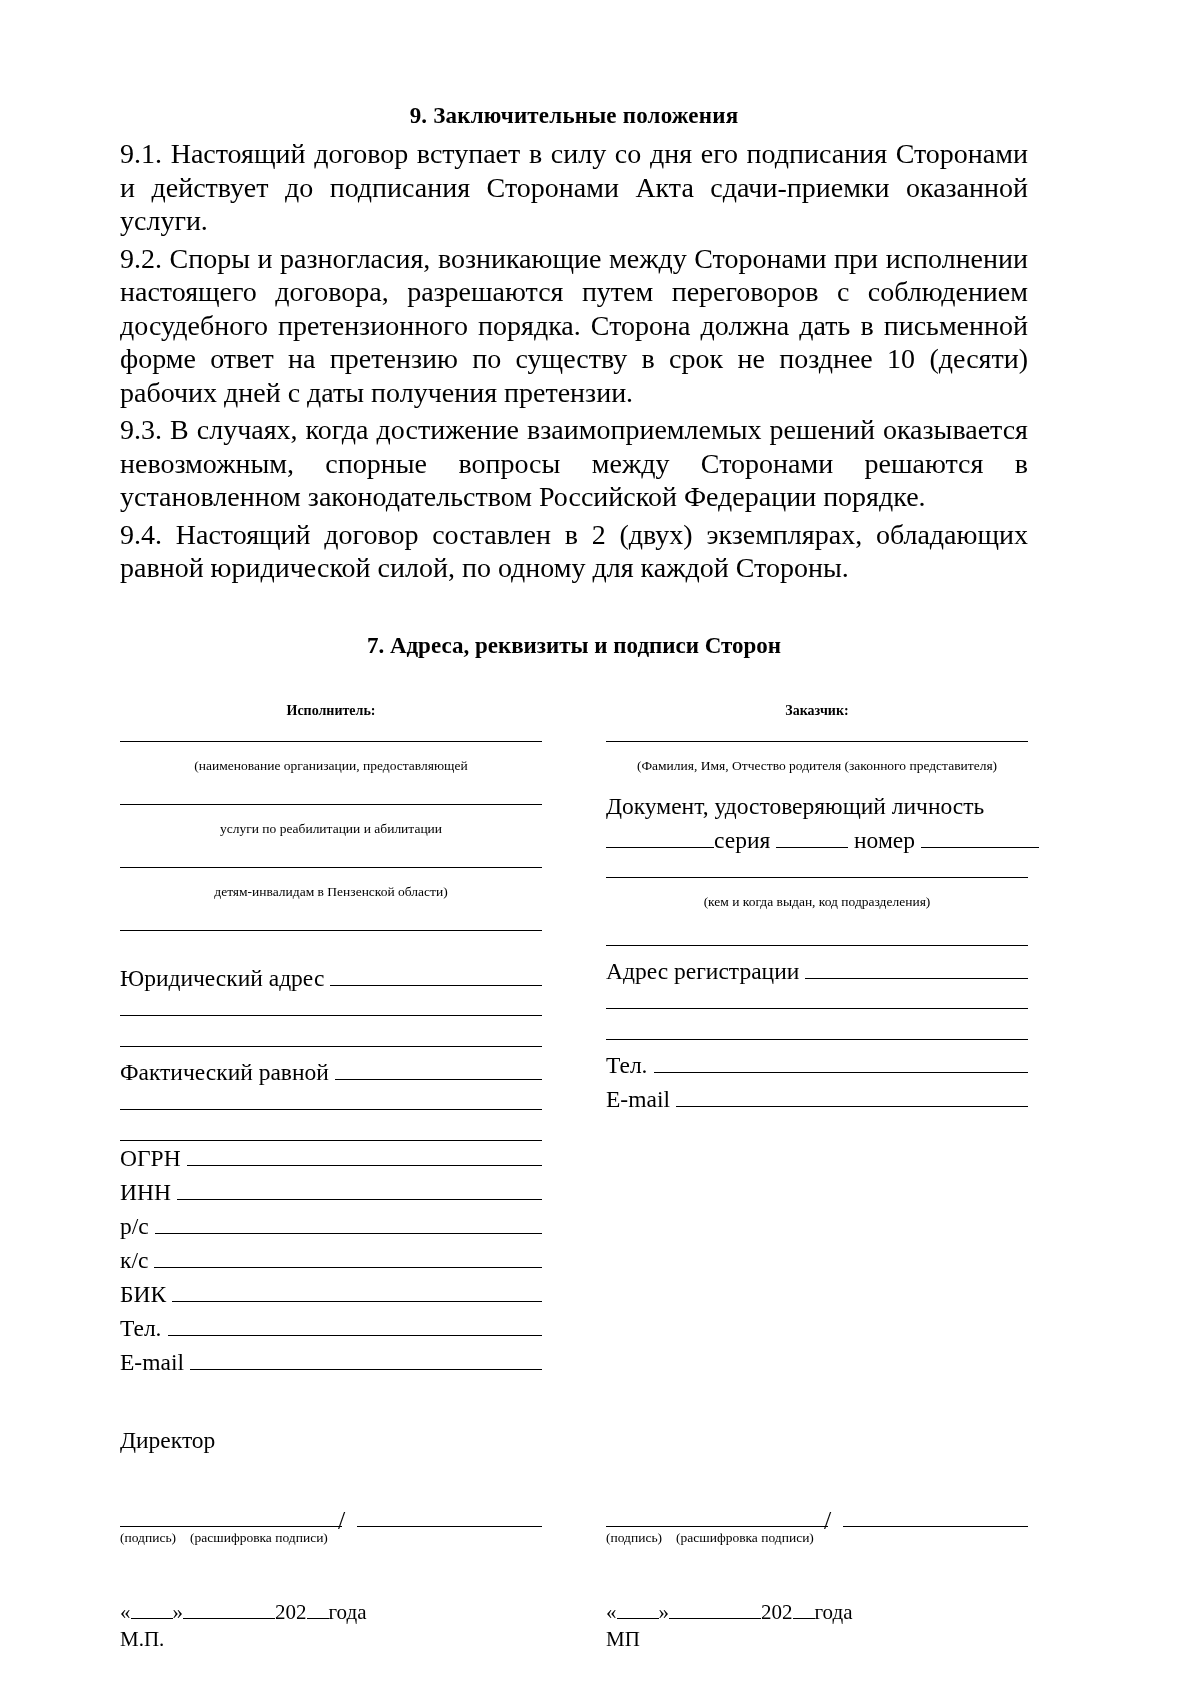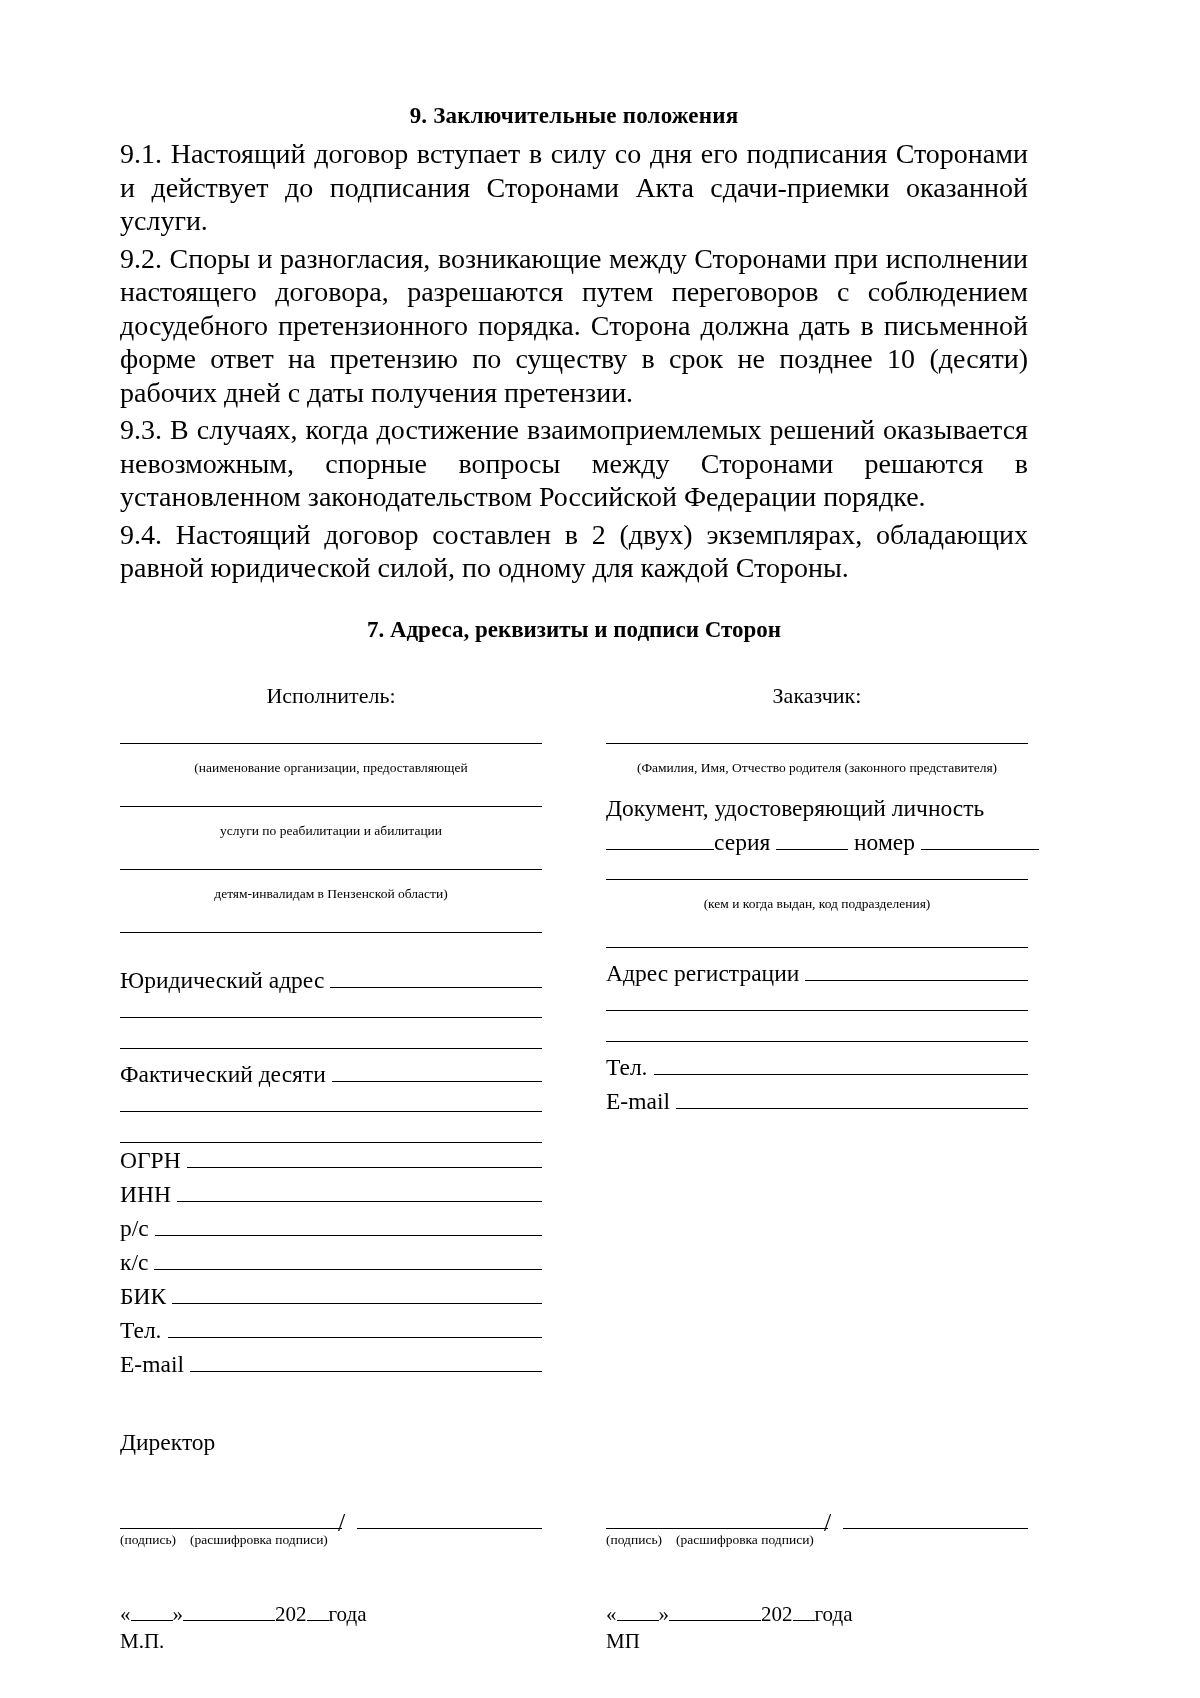--- a/index.html
+++ b/index.html
@@ -39,41 +39,41 @@
     margin: 0;
     padding-top: 4px;
   }
   .clause.first { padding-top: 8px; }
 
   
   .section7-heading {
     text-align: center;
     font-weight: bold;
     font-size: 23px;
-    margin: 0;
+    margin: 16px;
     padding-top: 32px;
   }
 
   
   .columns {
     display: flex;
     width: 100%;
     padding-top: 24px;
   }
   .col {
     width: 422px;
     position: relative;
   }
   .col.left { margin-right: 64px; }
 
   .party-title {
     text-align: center;
-    font-weight: normal;
-    font-size: 22px;
-    margin: 16px;
+    font-weight: bold;
+    font-size: 14px;
+    margin: 4px;
     padding-bottom: 18px;
   }
 
   
   .rule {
     border-bottom: 1.6px solid #000;
     height: 0;
     width: 100%;
   }
   .rule-gap {
@@ -247,21 +247,21 @@
 
       <div class="spacer-20"></div>
       <div class="rule"></div>
 
       <div class="spacer-30"></div>
       <div class="rule"></div>
 
       <div class="spacer-8"></div>
 
       <div class="just-line">
-        <span>Фактический десяти</span>
+        <span>Фактический равной</span>
         <span class="grow"></span>
       </div>
 
       <div class="spacer-20"></div>
       <div class="rule"></div>
 
       <div class="spacer-30"></div>
       <div class="rule"></div>
 
       <div class="just-line">

